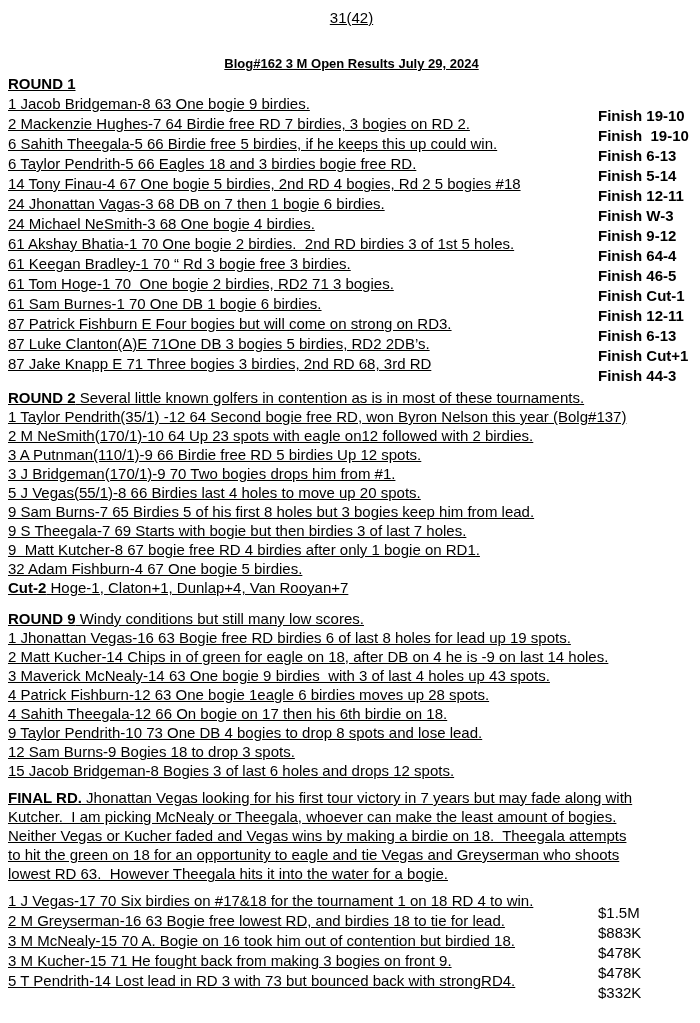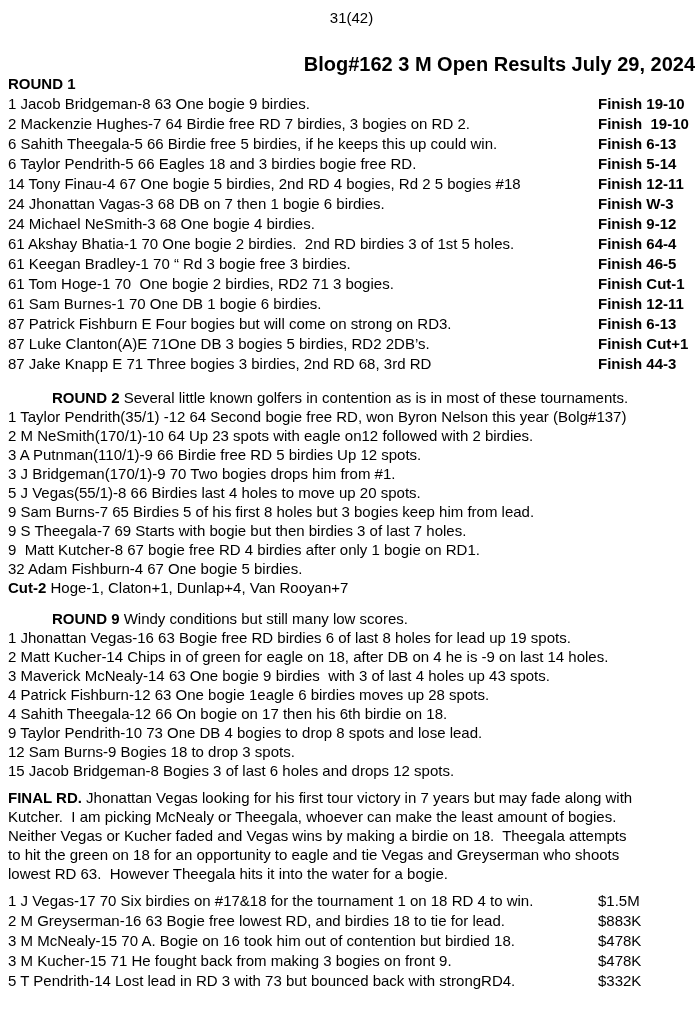--- a/index.html
+++ b/index.html
@@ -12,56 +12,56 @@
   }
   body {
     font-family: "Liberation Sans", "DejaVu Sans", sans-serif;
     font-size: 15px;
     color: #000000;
     -webkit-font-smoothing: antialiased;
   }
   .page {
     padding: 8px 5px 0 8px;
     width: 687px;
+    text-decoration: underline;
   }
   .pgnum {
     text-align: center;
     line-height: 19px;
     white-space: pre;
   }
   .doc-title {
-    text-align: right;
+    text-align: center;
     font-weight: bold;
-    font-size: 20px;
+    font-size: 13px;
     line-height: 20px;
     margin-top: 27px;
     white-space: pre;
   }
   .round-head {
     font-weight: bold;
     line-height: 20px;
     white-space: pre;
   }
   .round-head-line {
     line-height: 19px;
     white-space: pre;
-    margin-left: 44px;
   }
   .round-head-line .bold-lead {
     font-weight: bold;
   }
   .row {
     position: relative;
     line-height: 20px;
     white-space: pre;
   }
   .row .row-right {
     position: absolute;
     left: 590px;
-    top: 0;
+    top: 12px;
     white-space: pre;
   }
   .row .row-right.bold {
     font-weight: bold;
   }
   .entry-line {
     line-height: 19px;
     white-space: pre;
   }
   .cut-line {

